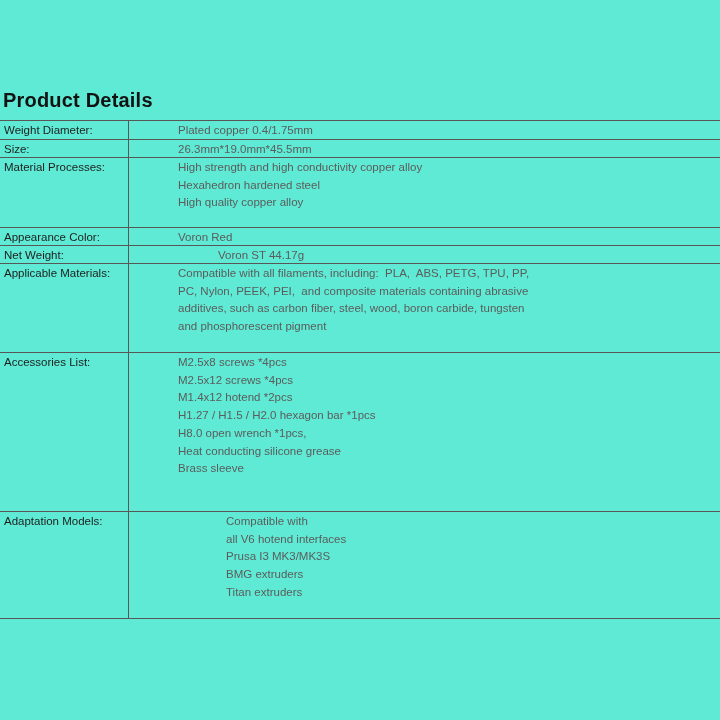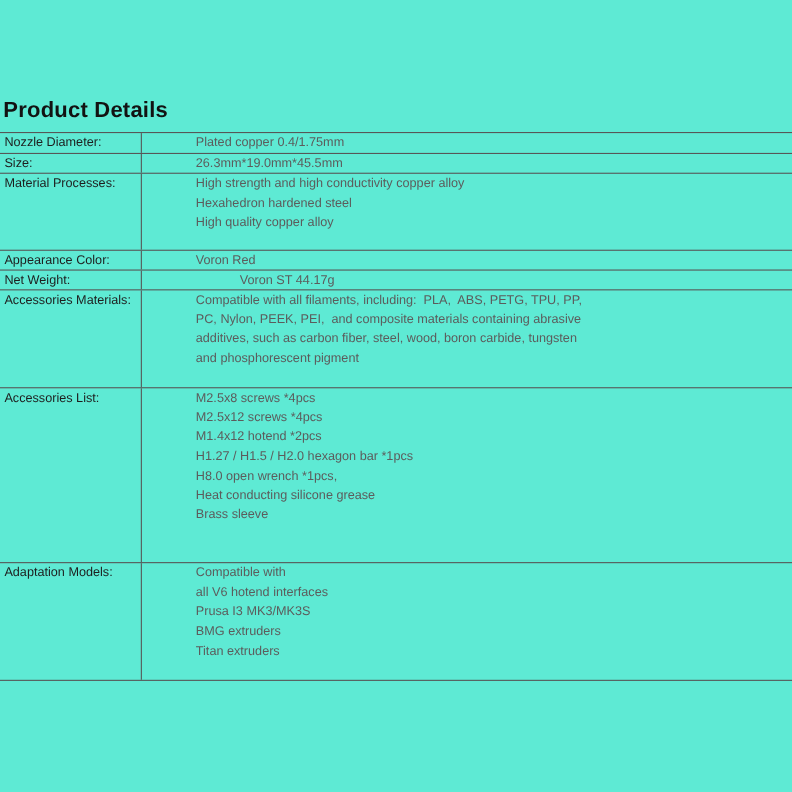--- a/index.html
+++ b/index.html
@@ -34,21 +34,21 @@
     border-bottom: 1px solid #575757;
   }
   
   .spec-row:nth-child(1) { height: 19px; }
   .spec-row:nth-child(2) { height: 18px; }
   .spec-row:nth-child(3) { height: 70px; }
   .spec-row:nth-child(4) { height: 18px; }
   .spec-row:nth-child(5) { height: 18px; gap: 40px; }
   .spec-row:nth-child(6) { height: 89px; }
   .spec-row:nth-child(7) { height: 159px; }
-  .spec-row:nth-child(8) { height: 107px; }
+  .spec-row:nth-child(8) { height: 107px; gap: 48px; }
   .spec-label {
     width: 129px;
     flex: 0 0 129px;
     border-right: 1px solid #575757;
     padding: 1px 6px 0 4px;
     font-size: 11.5px;
     line-height: 17.7px;
     color: #1e1e1e;
     white-space: pre;
   }
@@ -64,21 +64,21 @@
 </head>
 <body>
 
 <div class="page">
 
   <div class="page-title">Product Details</div>
 
   <div class="spec-table">
 
     <div class="spec-row">
-      <div class="spec-label">Nozzle Diameter:</div>
+      <div class="spec-label">Weight Diameter:</div>
       <div class="spec-value">
         <div class="spec-line">Plated copper 0.4/1.75mm</div>
       </div>
     </div>
 
     <div class="spec-row">
       <div class="spec-label">Size:</div>
       <div class="spec-value">
         <div class="spec-line">26.3mm*19.0mm*45.5mm</div>
       </div>
@@ -101,21 +101,21 @@
     </div>
 
     <div class="spec-row">
       <div class="spec-label">Net Weight:</div>
       <div class="spec-value">
         <div class="spec-line">Voron ST 44.17g</div>
       </div>
     </div>
 
     <div class="spec-row">
-      <div class="spec-label">Accessories Materials:</div>
+      <div class="spec-label">Applicable Materials:</div>
       <div class="spec-value">
         <div class="spec-line">Compatible with all filaments, including:  PLA,  ABS, PETG, TPU, PP,</div>
         <div class="spec-line">PC, Nylon, PEEK, PEI,  and composite materials containing abrasive</div>
         <div class="spec-line">additives, such as carbon fiber, steel, wood, boron carbide, tungsten</div>
         <div class="spec-line">and phosphorescent pigment</div>
       </div>
     </div>
 
     <div class="spec-row">
       <div class="spec-label">Accessories List:</div>

